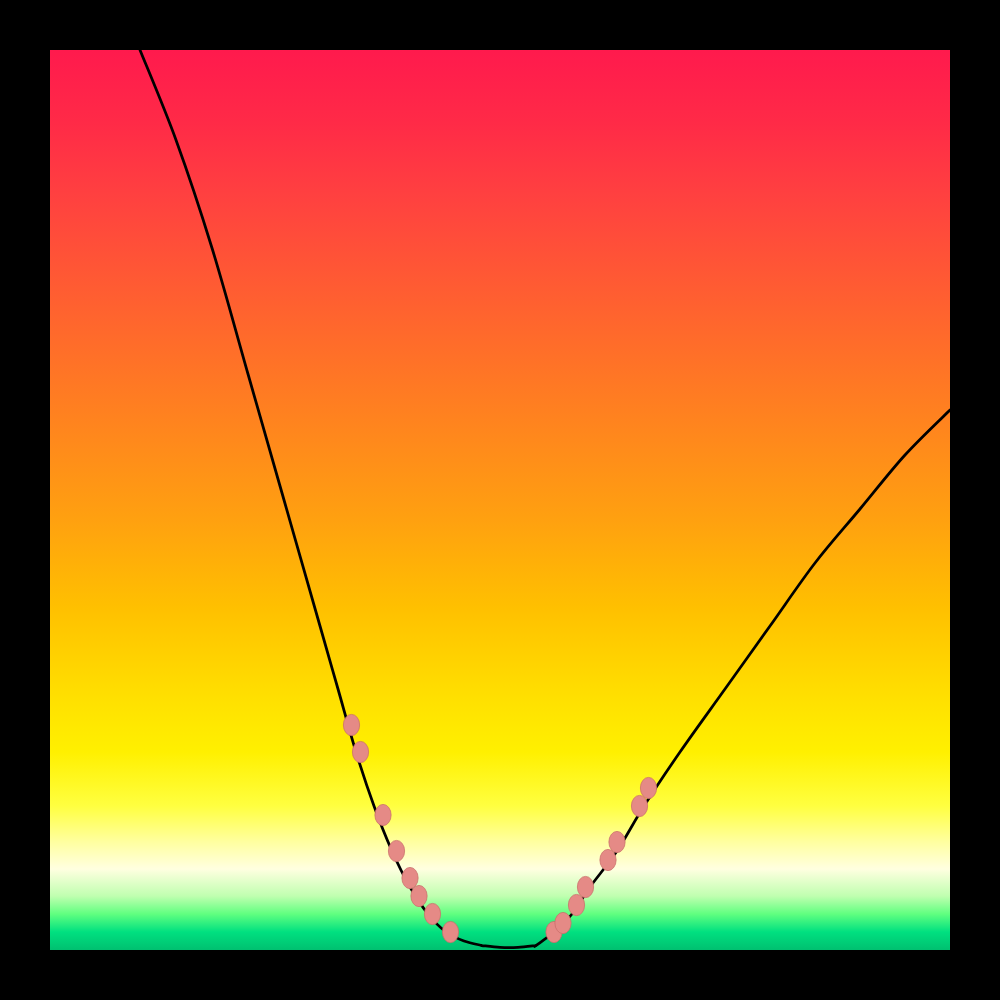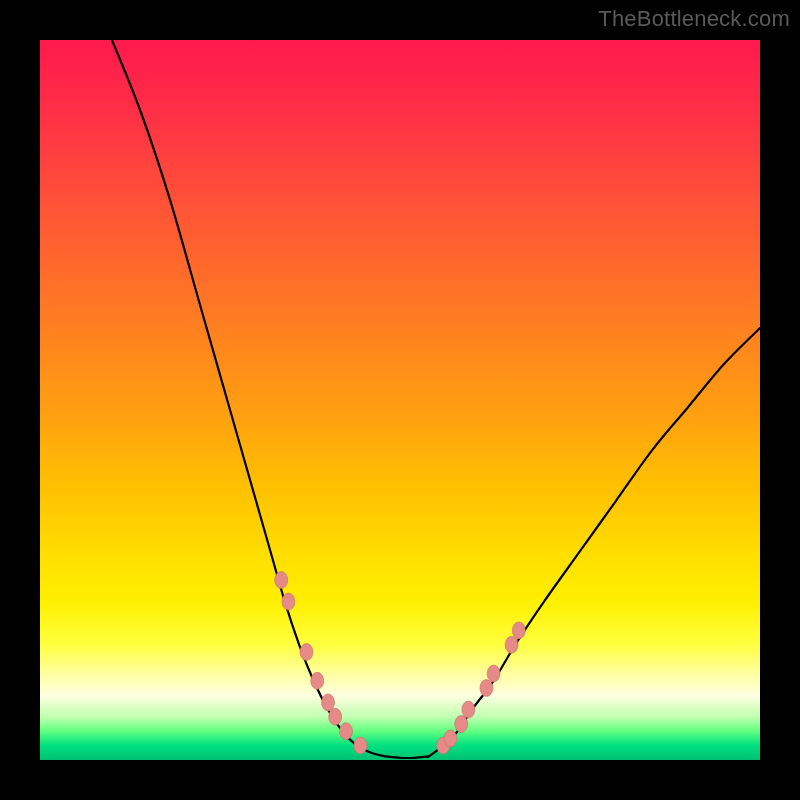--- a/index.html
+++ b/index.html
@@ -48,21 +48,20 @@
     left: 0;
     top: 0;
     width: 720px;
     height: 720px;
   }
 </style>
 </head>
 <body>
 <div class="frame">
 
-  <div class="watermark">TheBottleneck.com</div>
 
   <div class="plot-area">
     <svg class="curve" viewBox="0 0 720 720" preserveAspectRatio="none">
       <path id="left-curve" fill="none" stroke="#000" stroke-width="2.2" stroke-linecap="round" d="M 72 0 C 76.8 12, 91.20000000000002 45.60000000000001, 100.80000000000001 72 C 110.4 98.39999999999999, 120 127.19999999999997, 129.6 158.39999999999998 C 139.2 189.59999999999997, 148.8 225.6, 158.4 259.2 C 168 292.8, 177.60000000000002 326.4, 187.20000000000002 360 C 196.8 393.6, 208.8 435.6, 216 460.8 C 223.2 486, 225.6 494.40000000000003, 230.4 511.20000000000005 C 235.20000000000002 528, 240 546, 244.8 561.6 C 249.60000000000002 577.2, 254.39999999999998 591.5999999999999, 259.2 604.8 C 264 618, 268.8 630, 273.6 640.8 C 278.40000000000003 651.5999999999999, 283.2 661.2, 288 669.6 C 292.8 678, 297.59999999999997 685.2, 302.4 691.2 C 307.2 697.2, 312 702, 316.8 705.6 C 321.6 709.2, 326.4 711, 331.2 712.8 C 336 714.5999999999999, 343.2 715.8, 345.59999999999997 716.4 C 347.99999999999994 717, 343.19999999999993 716.16, 345.59999999999997 716.4 C 348 716.64, 355.2 717.6, 360 717.84 C 364.8 718.08, 369.6 718.08, 374.40000000000003 717.84 C 379.20000000000005 717.6, 386.40000000000003 716.64, 388.8 716.4"></path>
       <path id="right-curve" fill="none" stroke="#000" stroke-width="2.2" stroke-linecap="round" d="M 388.8 716.4 C 388.8 716.4, 386.4 718.1999999999999, 388.8 716.4 C 391.20000000000005 714.6, 398.40000000000003 709.8, 403.20000000000005 705.6 C 408.00000000000006 701.4000000000001, 412.79999999999995 697.2, 417.59999999999997 691.2 C 422.4 685.2, 426 678, 432 669.6 C 438 661.2, 446.40000000000003 651.5999999999999, 453.6 640.8 C 460.8 630, 466.80000000000007 618, 475.20000000000005 604.8 C 483.6 591.5999999999999, 493.19999999999993 577.2, 503.99999999999994 561.6 C 514.8 546, 528 528, 540 511.20000000000005 C 552 494.40000000000003, 564 477.6, 576 460.8 C 588 444, 600 426, 612 410.4 C 624 394.79999999999995, 636 381.6, 648 367.2 C 660 352.79999999999995, 672 337.19999999999993, 684 323.99999999999994 C 696 310.79999999999995, 714 294, 720 288"></path>
       <g id="markers-left">
           <ellipse cx="241.20000000000002" cy="540" rx="6.5" ry="8.5" fill="#e58a86" stroke="#c96e6a" stroke-width="0.6"></ellipse>
           <ellipse cx="248.39999999999998" cy="561.6" rx="6.5" ry="8.5" fill="#e58a86" stroke="#c96e6a" stroke-width="0.6"></ellipse>
           <ellipse cx="266.4" cy="612" rx="6.5" ry="8.5" fill="#e58a86" stroke="#c96e6a" stroke-width="0.6"></ellipse>
           <ellipse cx="277.2" cy="640.8" rx="6.5" ry="8.5" fill="#e58a86" stroke="#c96e6a" stroke-width="0.6"></ellipse>

